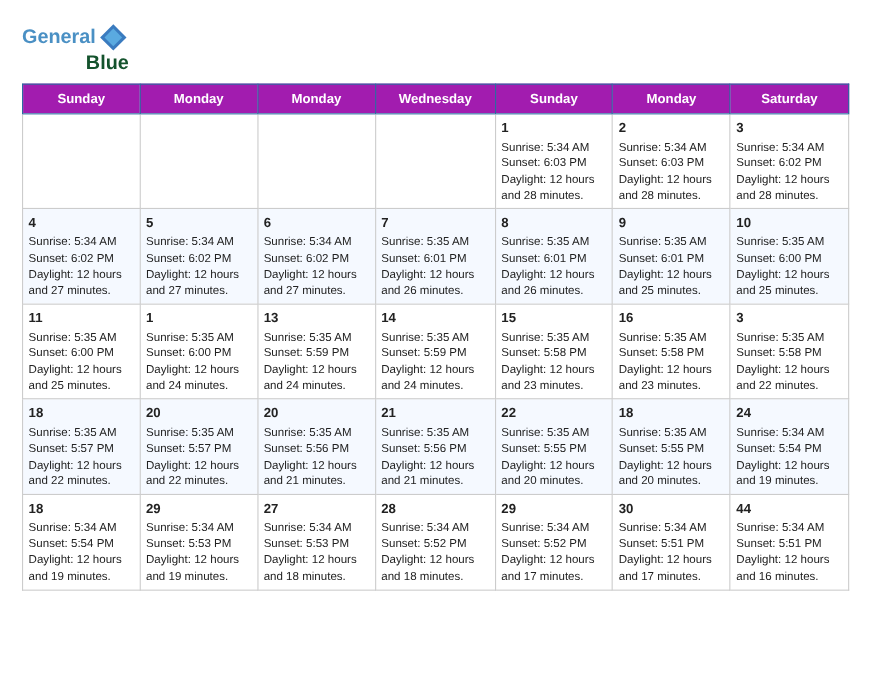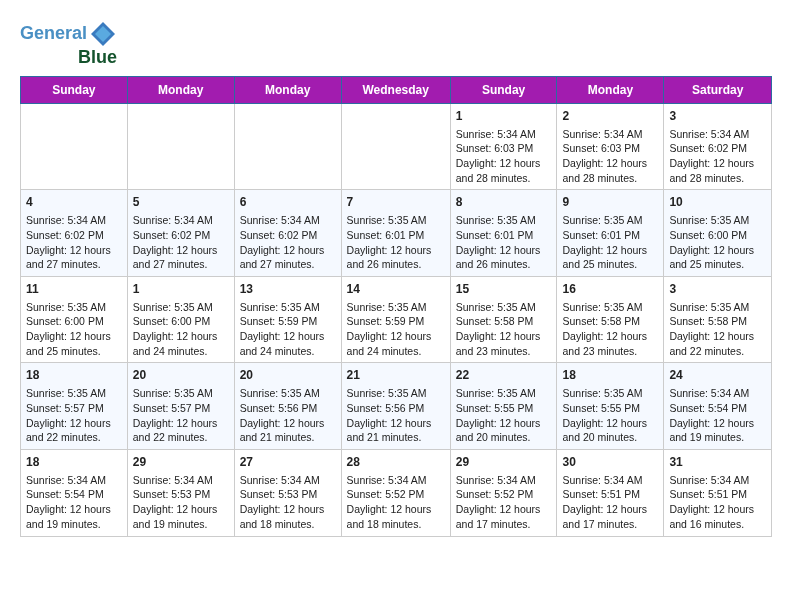--- a/index.html
+++ b/index.html
@@ -312,20 +312,20 @@
 Sunset: 5:52 PM
 Daylight: 12 hours and 17 minutes.</div>
         </td>
         <td>
           <span class="day-num">30</span>
           <div class="day-info" style="white-space: pre-line;">Sunrise: 5:34 AM
 Sunset: 5:51 PM
 Daylight: 12 hours and 17 minutes.</div>
         </td>
         <td>
-          <span class="day-num">31</span>
+          <span class="day-num">44</span>
           <div class="day-info" style="white-space: pre-line;">Sunrise: 5:34 AM
 Sunset: 5:51 PM
 Daylight: 12 hours and 16 minutes.</div>
         </td>
       </tr>
     </tbody>
 </table>
 
 </body></html>

